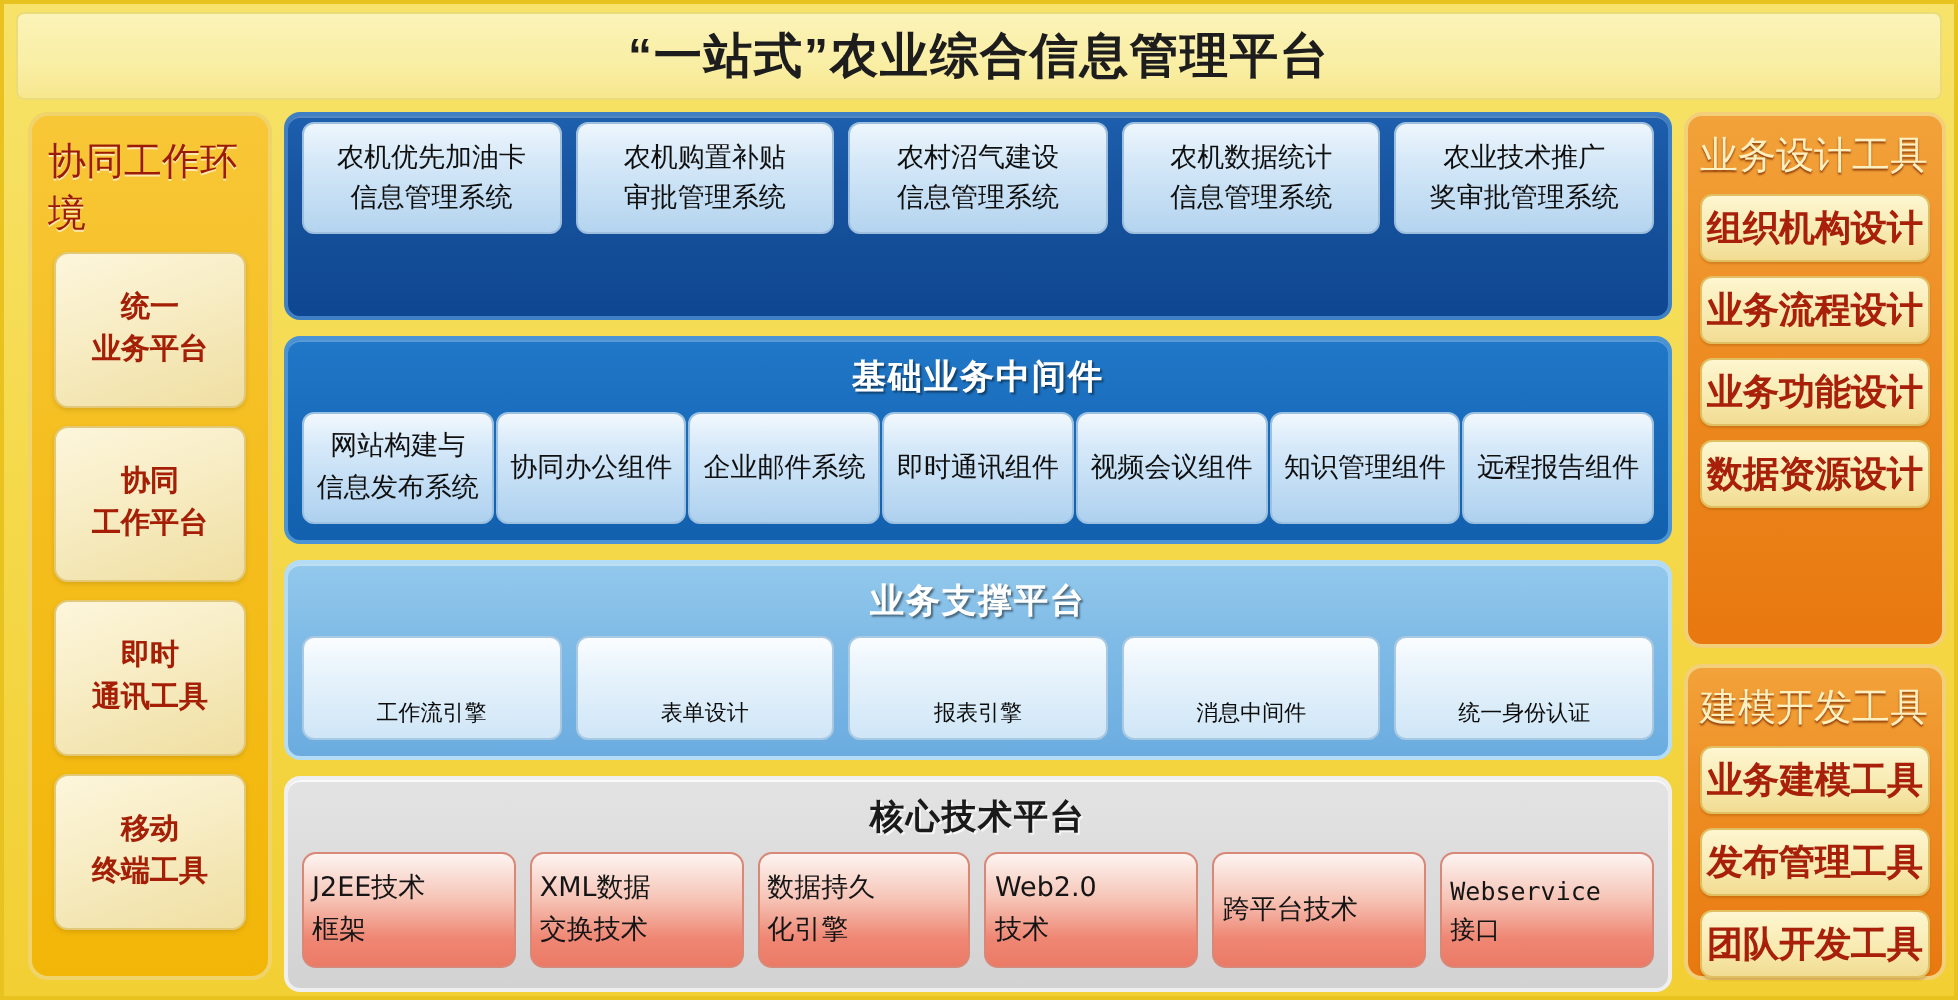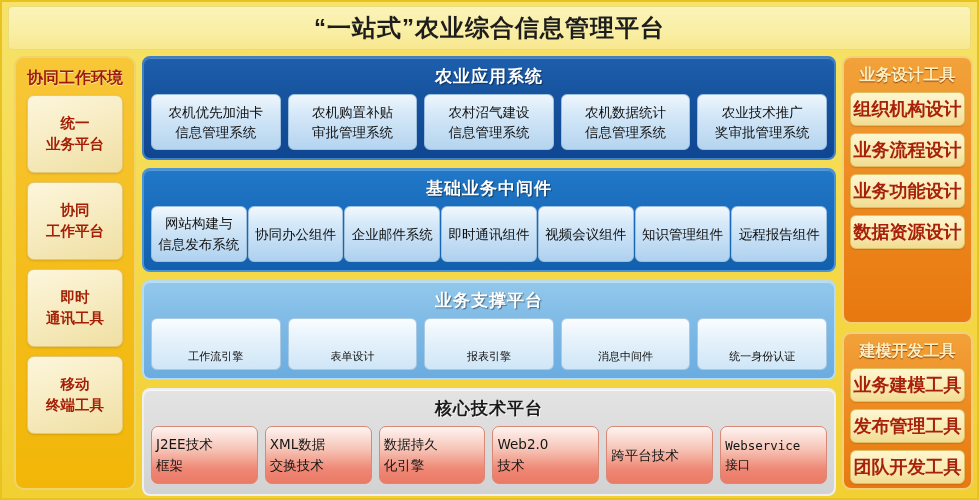--- a/index.html
+++ b/index.html
@@ -47,22 +47,21 @@
     position: absolute;
     left: 140px; top: 54px; width: 694px; height: 436px;
   }
   .right-col {
     position: absolute;
     left: 840px; top: 54px; width: 131px; height: 434px;
   }
 
   
   .group-title {
-    text-align: center;
-    font-size: 16px; font-weight: bold;
+    font-size: 19px; font-weight: normal;
     padding: 4px 0 6px 0;
     color: #9c1b08;
     text-shadow: 0 1px 0 rgba(255,255,255,.6);
   }
   .right-group .group-title {
     color: #fdf0c0;
     text-shadow: 0 1px 1px rgba(120,40,0,.8);
   }
 
   
@@ -239,21 +238,20 @@
     </div>
     <div class="side-cell">
       <span>移动</span>
       <span>终端工具</span>
     </div>
   </div>
 
   <div class="center-col">
 
     <div class="panel p1">
-      <div class="panel-title">农业应用系统</div>
       <div class="panel-row">
         <div class="cell">
           <span>农机优先加油卡</span>
           <span>信息管理系统</span>
         </div>
         <div class="cell">
           <span>农机购置补贴</span>
           <span>审批管理系统</span>
         </div>
         <div class="cell">

